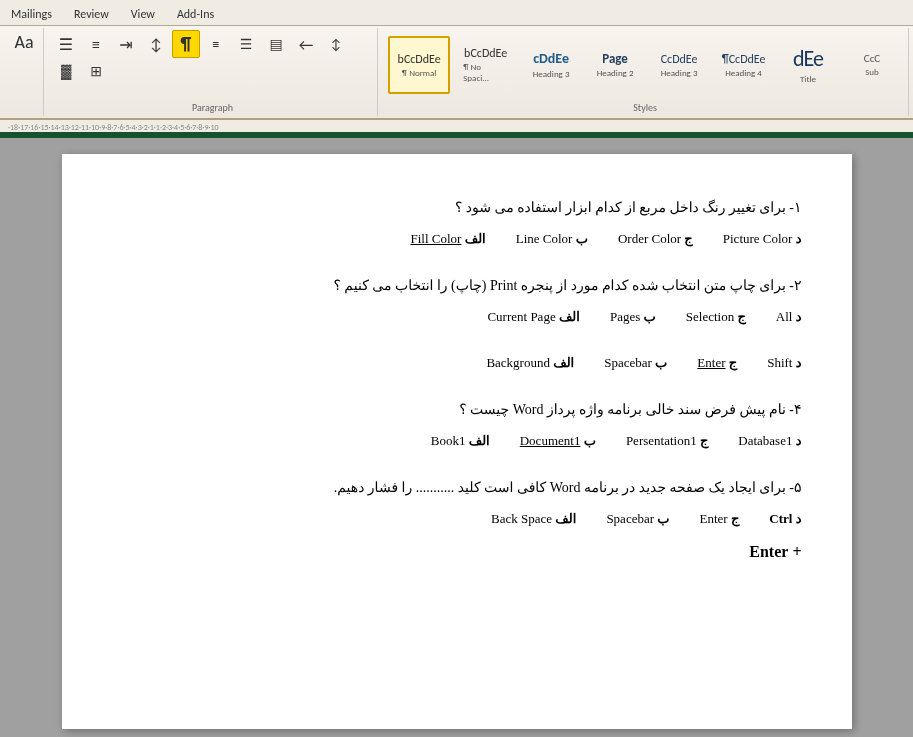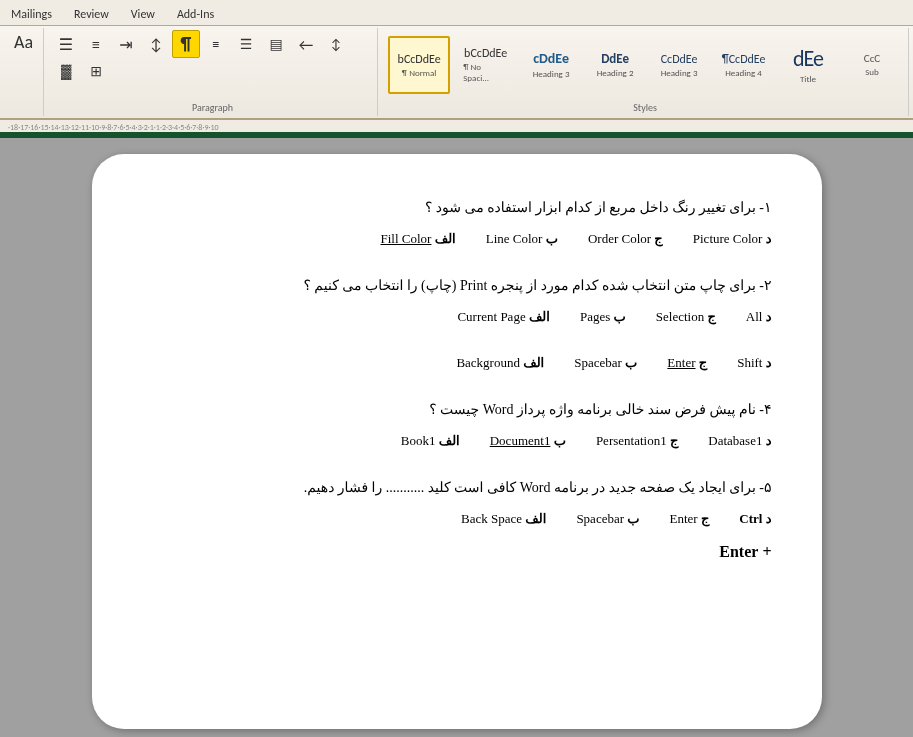--- a/index.html
+++ b/index.html
@@ -36,21 +36,20 @@
       display: flex;
       align-items: stretch;
       padding: 2px 4px;
       gap: 4px;
       min-height: 90px;
     }
 
     .ribbon-group {
       display: flex;
       flex-direction: column;
-      align-items: center;
       border-right: 1px solid #ccc;
       padding: 2px 6px;
       min-width: 40px;
     }
     .ribbon-group-label {
       font-size: 10px;
       color: #666;
       margin-top: auto;
       padding-top: 2px;
     }
@@ -153,27 +152,26 @@
       display: flex;
       justify-content: center;
       padding: 16px;
       overflow: hidden;
       height: calc(737px - 130px);
     }
 
     
     .document {
       background: white;
-      width: 730px;
+      width: 790px;
       min-height: 560px;
       box-shadow: 2px 2px 8px rgba(0,0,0,0.3);
       padding: 40px 50px 40px 50px;
       direction: rtl;
       font-family: 'Times New Roman', 'Arial', serif;
-      border-radius: 32px;
     }
 
     .question {
       margin-bottom: 20px;
       line-height: 2;
     }
     .question-text {
       font-size: 14px;
       color: #000;
       direction: rtl;
@@ -280,21 +278,21 @@
       </div>
       <div class="style-item">
         <span class="style-item-preview" style="font-size:12px;color:#333">bCcDdEe</span>
         <span class="style-item-label">¶ No Spaci...</span>
       </div>
       <div class="style-item">
         <span class="style-item-preview" style="font-size:14px;color:#1f5c8b;font-weight:bold">cDdEe</span>
         <span class="style-item-label">Heading 3</span>
       </div>
       <div class="style-item">
-        <span class="style-item-preview" style="font-size:13px;color:#243f60;font-weight:bold">DdEe</span>
+        <span class="style-item-preview" style="font-size:13px;color:#243f60;font-weight:bold">Page</span>
         <span class="style-item-label">Heading 2</span>
       </div>
       <div class="style-item">
         <span class="style-item-preview" style="font-size:12px;color:#243f60">CcDdEe</span>
         <span class="style-item-label">Heading 3</span>
       </div>
       <div class="style-item">
         <span class="style-item-preview" style="font-size:12px;color:#243f60">¶CcDdEe</span>
         <span class="style-item-label">Heading 4</span>
       </div>

